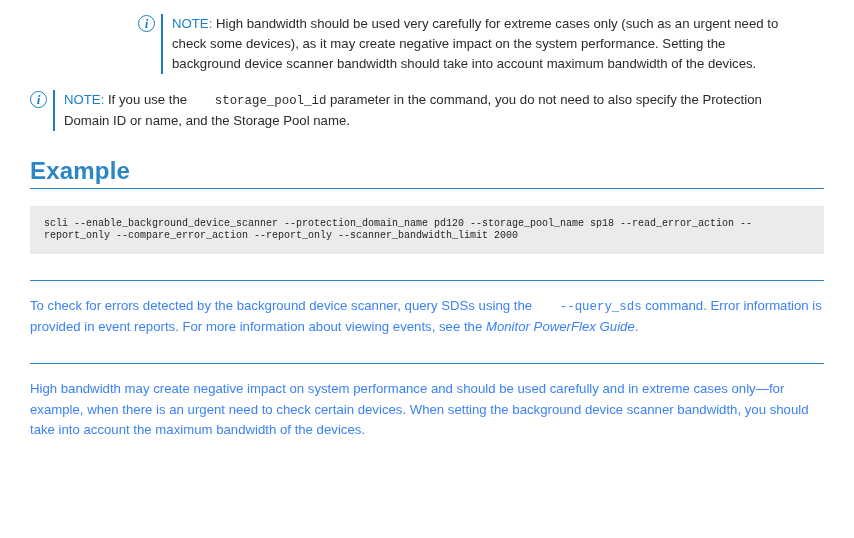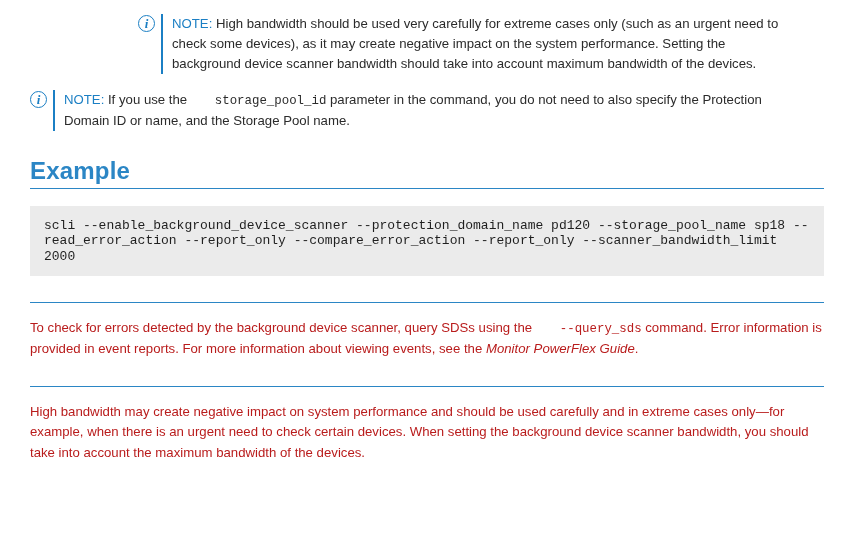--- a/index.html
+++ b/index.html
@@ -95,33 +95,33 @@
   .heading-block {
     margin-top: 26px;
   }
 
   
   .code-block {
     background: #ebebeb;
     margin-top: 17px;
     padding: 12px 14px 12px 14px;
     font-family: "Liberation Mono", "DejaVu Sans Mono", monospace;
-    font-size: 13px;
+    font-size: 10px;
     line-height: 1.18;
     color: #1f1f1f;
     white-space: pre-wrap;
     word-break: break-word;
   }
 
   
   p.body {
     font-size: 13.2px;
     line-height: 1.55;
     margin: 15px 0 0 0;
-    color: #b91c1c;
+    color: #3b82f6;
     max-width: 795px;
   }
   .italic { font-style: italic; }
 </style>
 </head>
 <body>
 
 <div class="page">
 
   <div class="note note-indent-1">

